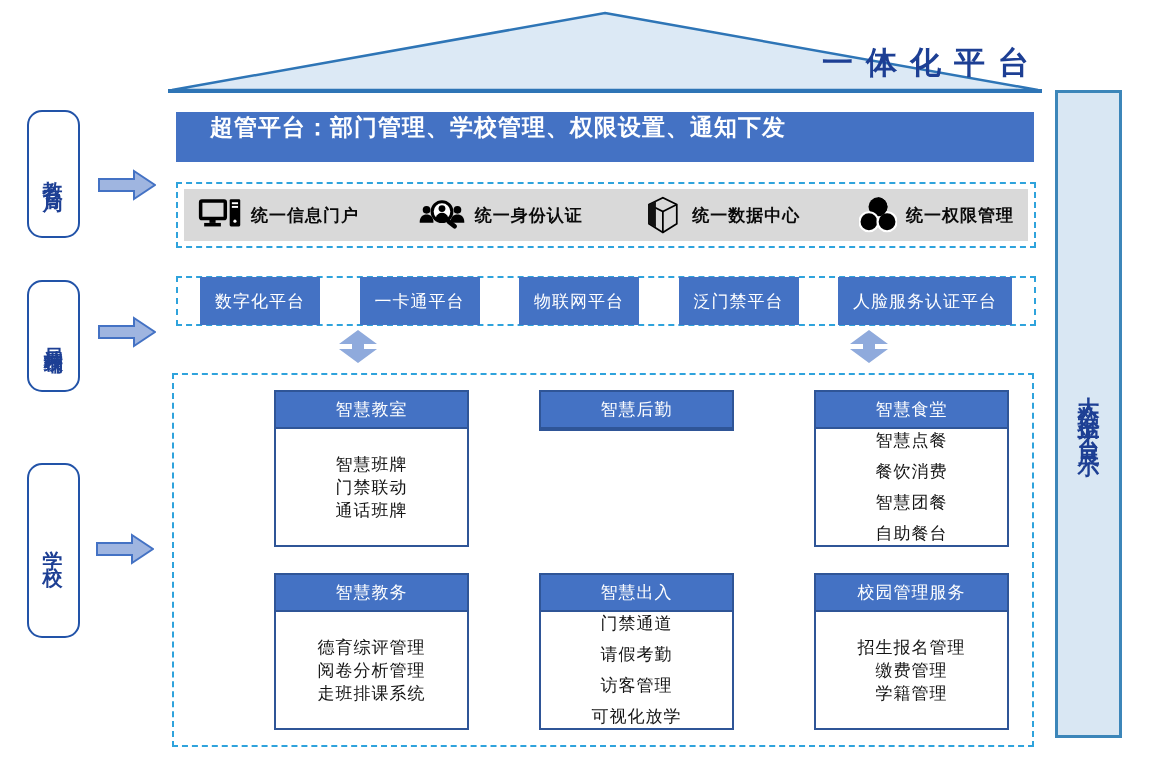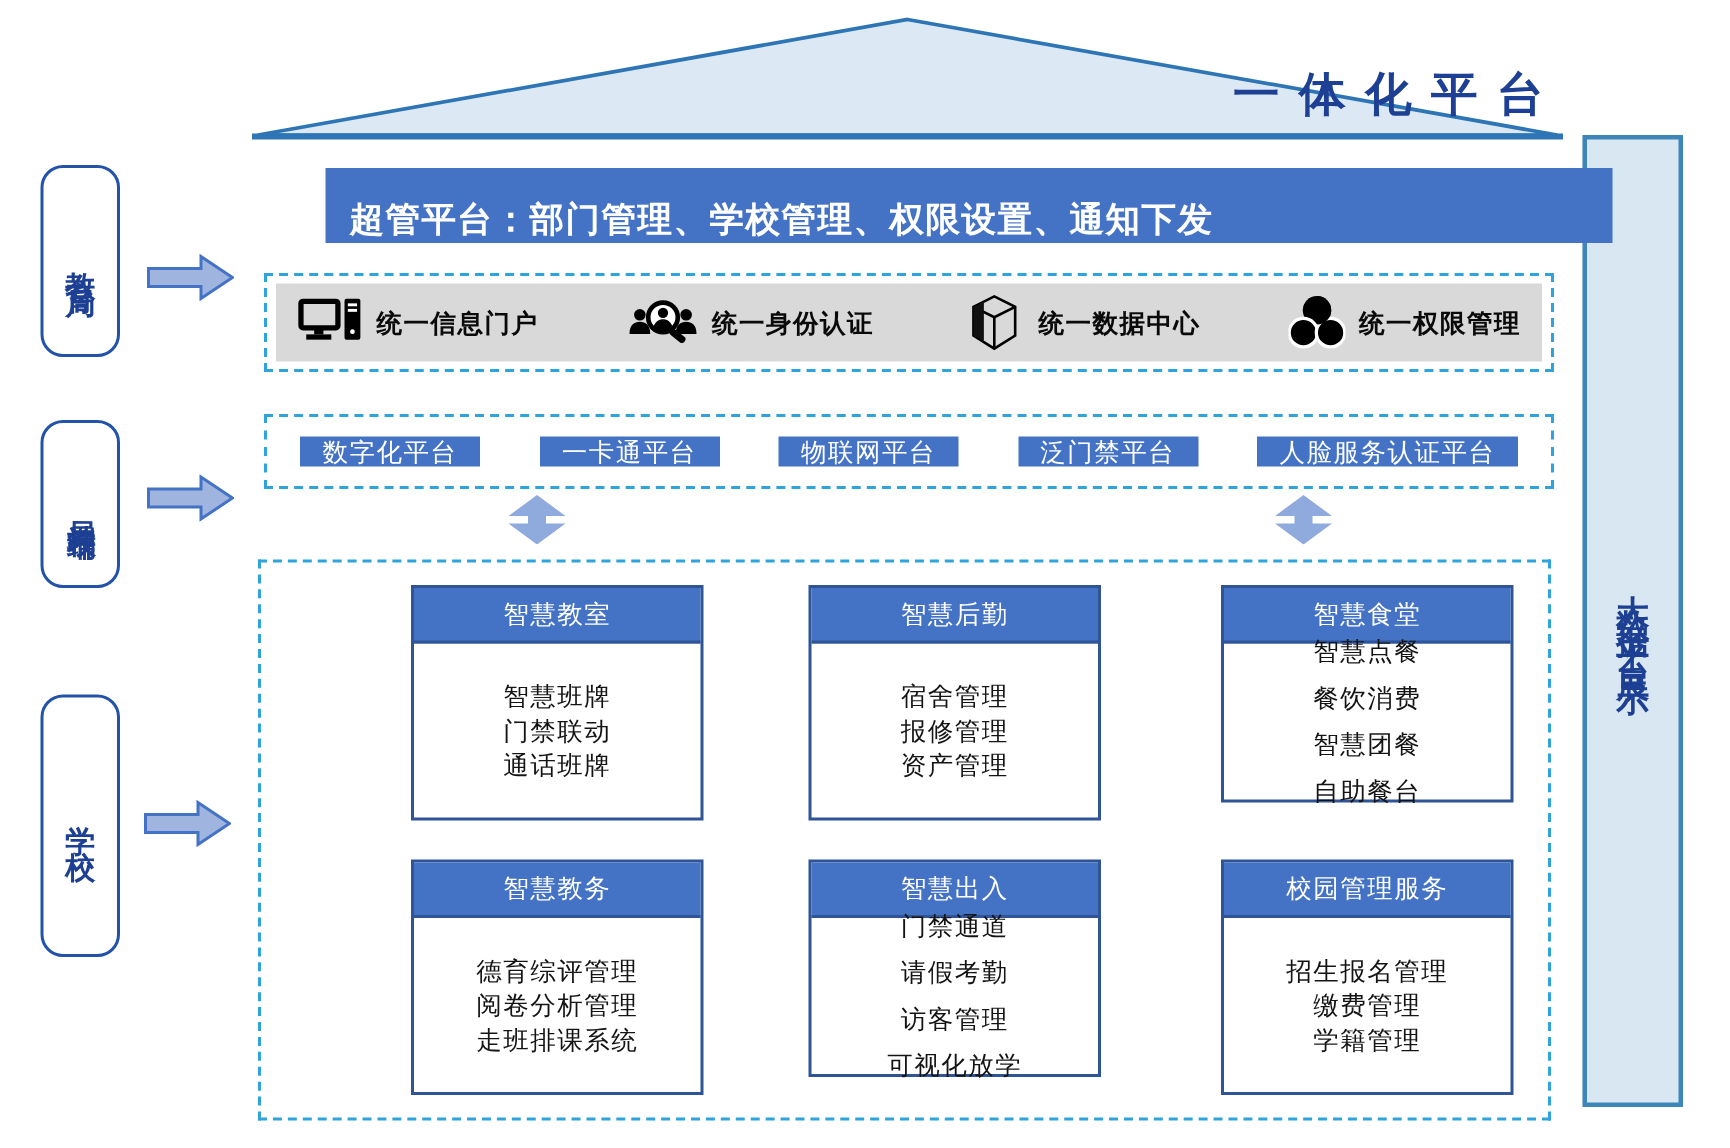--- a/index.html
+++ b/index.html
@@ -42,22 +42,22 @@
   
   .right-bar{
     position:absolute;left:1055px;top:90px;width:67px;height:648px;box-sizing:border-box;
     background:var(--rb-fill);border:3px solid var(--rb-border);
     display:flex;align-items:center;justify-content:center;
   }
   .right-bar .vtext{font-size:22px;letter-spacing:10px;}
   
   .banner{
     position:absolute;left:176px;top:112px;width:858px;height:50px;box-sizing:border-box;
-    background:var(--blue);color:#fff;display:flex;align-items:flex-end;
-    padding-left:16px;font-size:23px;font-weight:bold;letter-spacing:1px;margin-left:41px;
+    background:var(--blue);color:#fff;display:flex;align-items:flex-start;
+    padding-left:34px;font-size:23px;font-weight:bold;letter-spacing:1px;
   }
   
   .services-box{
     position:absolute;left:176px;top:182px;width:860px;height:66px;box-sizing:border-box;
     border:2px dashed var(--dash);padding:5px 6px;
   }
   .gray-bar{
     height:100%;background:var(--graybar);
     display:flex;align-items:center;justify-content:space-between;padding:0 14px;
   }
@@ -65,21 +65,21 @@
   .service .label{font-size:17px;font-weight:bold;color:#0a0a0a;letter-spacing:1px;}
   .service svg{display:block;}
   
   .platforms-box{
     position:absolute;left:176px;top:276px;width:860px;height:50px;box-sizing:border-box;
     border:2px dashed var(--dash);
     display:flex;align-items:center;justify-content:space-between;padding:0 22px;
   }
   .platform-btn{
     background:var(--blue);color:#fff;font-size:17px;letter-spacing:1px;
-    height:20px;display:flex;align-items:center;padding:0 15px;border:none;cursor:default;
+    height:48px;display:flex;align-items:center;padding:0 15px;border:none;cursor:default;
     font-family:inherit;
   }
   .ud-arrow{position:absolute;width:40px;height:33px;}
   
   .modules-box{
     position:absolute;left:172px;top:373px;width:862px;height:374px;box-sizing:border-box;
     border:2px dashed var(--dash);
   }
   .card{
     position:absolute;width:195px;box-sizing:border-box;background:#fff;
@@ -89,21 +89,21 @@
   .card-header{
     height:35px;background:var(--blue);color:#fff;font-size:17px;letter-spacing:1px;
     display:flex;align-items:center;justify-content:center;
     border-bottom:2px solid var(--card-border);
   }
   .card-body{
     display:flex;flex-direction:column;align-items:center;justify-content:center;
     color:#141414;font-size:17px;letter-spacing:1px;
   }
   .card.items3 .card-body{height:116px;gap:0;}
-  .card.items4 .card-body{height:104px;gap:8px;}
+  .card.items4 .card-body{height:116px;gap:8px;}
   .row1{top:15px;}
   .row2{top:198px;}
   .col1{left:60px;}
   .col2{left:325px;}
   .col3{left:600px;}
 </style>
 </head>
 <body>
 
 <div class="canvas">
@@ -217,25 +217,20 @@
       <div class="card-header">智慧教室</div>
       <div class="card-body">
         <span>智慧班牌</span>
         <span>门禁联动</span>
         <span>通话班牌</span>
       </div>
     </div>
 
     <div class="card items3 row1 col2">
       <div class="card-header">智慧后勤</div>
-      <div class="card-body">
-        <span>宿舍管理</span>
-        <span>报修管理</span>
-        <span>资产管理</span>
-      </div>
     </div>
 
     <div class="card items4 row1 col3">
       <div class="card-header">智慧食堂</div>
       <div class="card-body">
         <span>智慧点餐</span>
         <span>餐饮消费</span>
         <span>智慧团餐</span>
         <span>自助餐台</span>
       </div>

